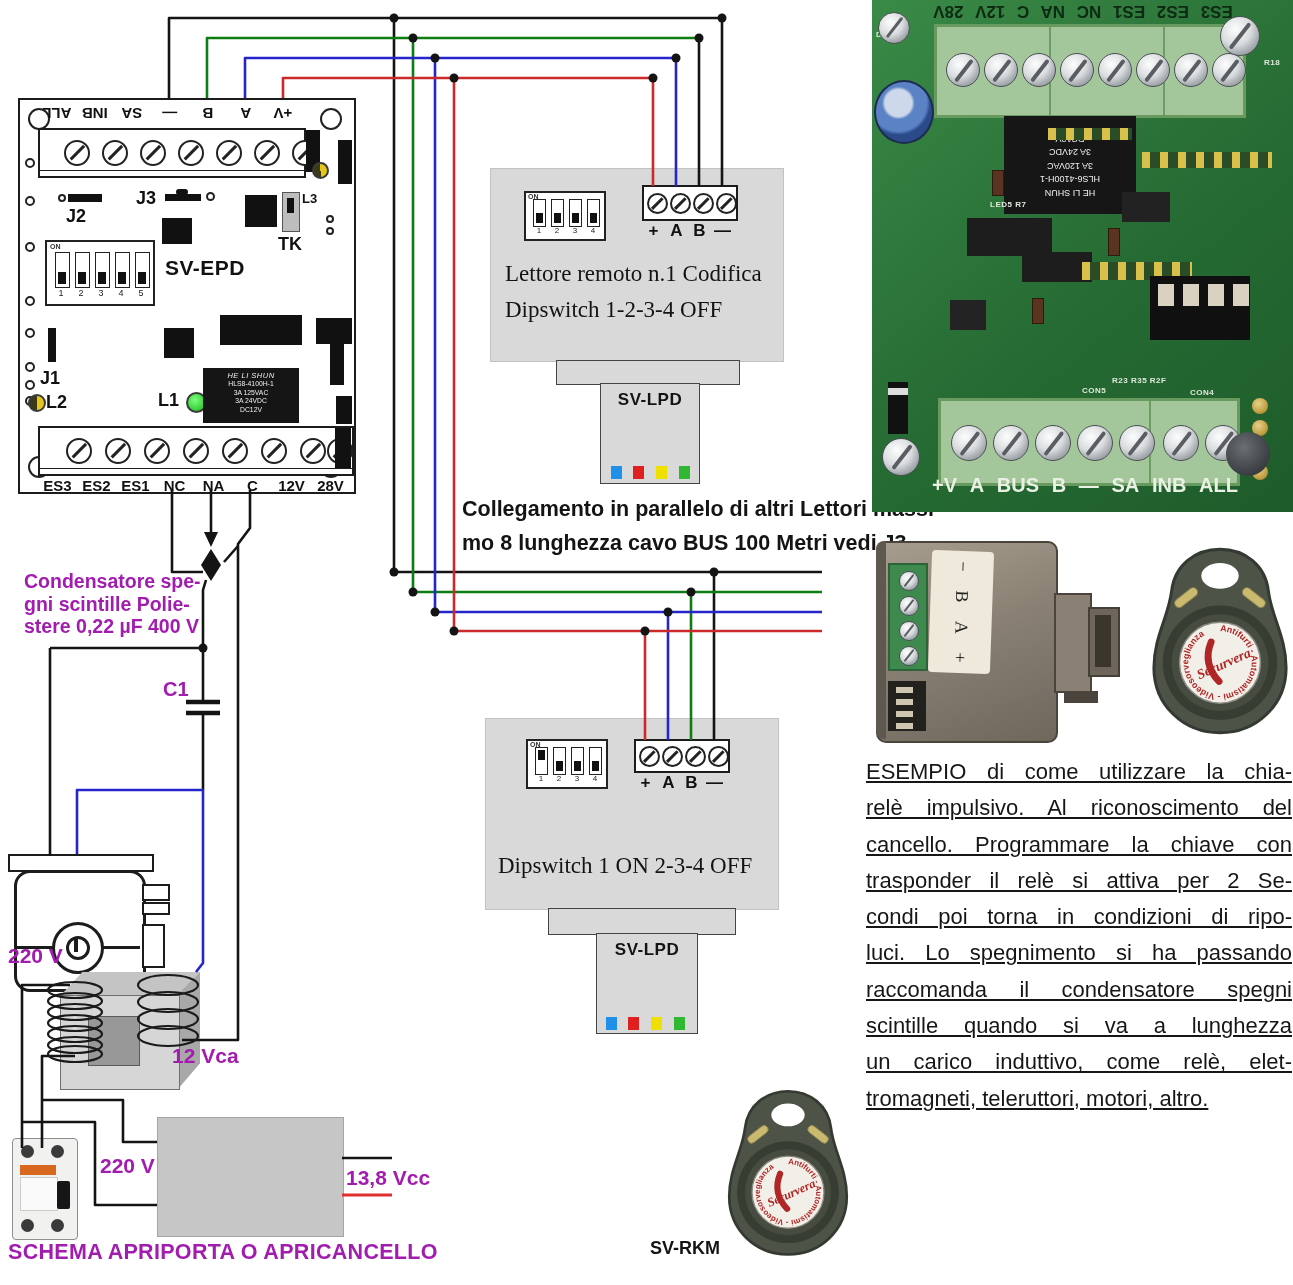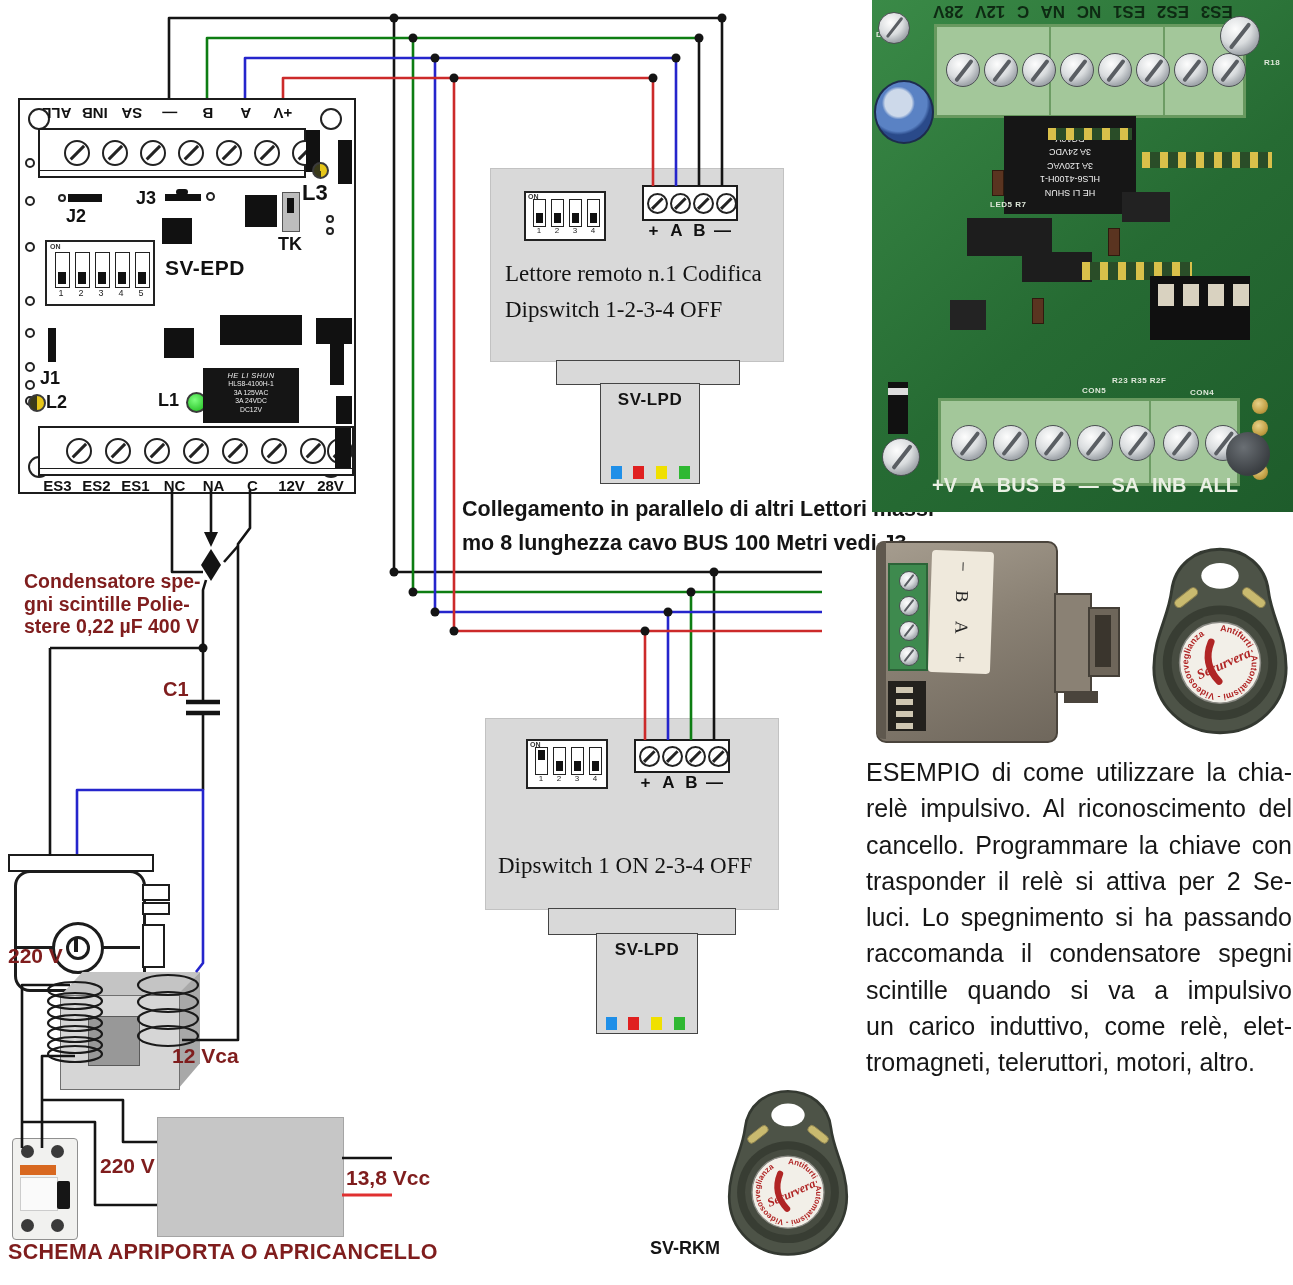--- a/index.html
+++ b/index.html
@@ -37,21 +37,21 @@
   .relay div:first-child{font-style:italic;font-size:7.5px;letter-spacing:.5px;}
   .relay div{font-size:6.8px;}
   
   .readerbox{position:absolute;background:#d9d9d9;border:1px solid #c2c2c2;}
   .serif{font-family:"Liberation Serif",serif;}
   .graybar{position:absolute;background:#d9d9d9;border:1.5px solid #444;}
   .lpd{position:absolute;background:#d9d9d9;border:1.5px solid #444;text-align:center;}
   .lpd .name{font-weight:bold;font-size:17px;margin-top:6px;letter-spacing:.5px;}
   .pad{position:absolute;width:11px;height:13px;}
   
-  .bluetxt{position:absolute;color:#7f1d1d;font-weight:bold;}
+  .bluetxt{position:absolute;color:#a21caf;font-weight:bold;}
   
   .psu{position:absolute;left:157px;top:1117px;width:185px;height:118px;background:#c6c6c6;border:1px solid #a5a5a5;}
   .lockplate{position:absolute;left:8px;top:854px;width:142px;height:14px;background:#fff;border:2.5px solid #1c1c1c;}
   .lockbody{position:absolute;left:14px;top:870px;width:126px;height:116px;background:#fff;border:3px solid #1c1c1c;border-radius:16px;}
   .lockline{position:absolute;height:3px;background:#1c1c1c;top:946px;}
   .tab{position:absolute;background:#fff;border:2.5px solid #1c1c1c;}
   .tfront{position:absolute;left:60px;top:995px;width:118px;height:93px;background:#d6d6d6;border:1px solid #6f6f6f;}
   .ttop{position:absolute;left:60px;top:972px;width:140px;height:24px;background:#c4c4c4;
         clip-path:polygon(0 100%,16% 0,100% 0,84% 100%);}
   .tright{position:absolute;left:178px;top:972px;width:22px;height:117px;background:#a8a8a8;
@@ -66,21 +66,21 @@
   .silk{color:#eaf0e4;font-weight:bold;}
   .pcbref{position:absolute;color:#dfe8da;font-size:8px;font-weight:bold;letter-spacing:.5px;}
   .smdrow{position:absolute;background:repeating-linear-gradient(90deg,#d9c04a 0 8px,#2a4d28 8px 18px);}
   .melf{position:absolute;background:#5a3420;border:1px solid #2f1a0e;}
   .goldpad{position:absolute;border-radius:50%;background:radial-gradient(circle at 40% 35%,#e8d188,#c2a045 60%,#8a6f26);}
   .hexnut{position:absolute;border-radius:50%;background:radial-gradient(circle at 40% 35%,#6a6f74,#3a3e42 70%);}
   
   .modbody{position:absolute;background:linear-gradient(160deg,#a69d8f,#8a8174 45%,#6f675c);border:2px solid #4a443c;border-radius:10px;}
   
   .para{position:absolute;left:866px;top:754px;width:426px;}
-  .pline{font-size:25px;line-height:36.3px;color:#161616;text-align:justify;text-align-last:justify;white-space:normal;}
+  .pline{font-size:22px;line-height:36.3px;color:#161616;text-align:justify;text-align-last:justify;white-space:normal;text-decoration:underline;}
   .pline:last-child{text-align-last:left;}
   .wires{position:absolute;left:0;top:0;pointer-events:none;}
 </style>
 </head>
 <body>
 
 <svg width="0" height="0" style="position:absolute">
   <defs>
     <g id="fob">
       <path d="M75,6 C100,6 121,22 124,48 C127,74 142,95 142,126 C142,164 112,192 75,192 C38,192 8,164 8,126 C8,95 23,74 26,48 C29,22 50,6 75,6 Z" fill="#4d5347" stroke="#343931" stroke-width="3"></path>
@@ -123,21 +123,21 @@
       <div class="tscrew" style="left:62px;top:10px;width:22px;height:22px"></div>
       <div class="tscrew" style="left:100px;top:10px;width:22px;height:22px"></div>
       <div class="tscrew" style="left:138px;top:10px;width:22px;height:22px"></div>
       <div class="tscrew" style="left:176px;top:10px;width:22px;height:22px"></div>
       <div class="tscrew" style="left:214px;top:10px;width:22px;height:22px"></div>
       <div class="tscrew" style="left:252px;top:10px;width:22px;height:22px"></div>
     </div>
     <div class="chip" style="left:286px;top:30px;width:14px;height:42px"></div>
     <div class="chip" style="left:318px;top:40px;width:14px;height:44px"></div>
     <div class="led" style="left:292px;top:62px;width:13px;height:13px;background:conic-gradient(#e6c619 0 50%,#3a3a1a 50%)"></div>
-    <div class="blabel" style="left:282px;top:80px;font-size:22px">L3</div>
+    <div class="blabel" style="left:282px;top:91px;font-size:13px">L3</div>
 
     <div class="via" style="left:38px;top:94px;width:4px;height:4px"></div>
     <div class="chip" style="left:48px;top:94px;width:34px;height:8px"></div>
     <div class="blabel" style="left:46px;top:106px;font-size:18px">J2</div>
 
     <div class="blabel" style="left:116px;top:88px;font-size:18px">J3</div>
     <div class="chip" style="left:145px;top:94px;width:36px;height:7px"></div>
     <div class="chip" style="left:156px;top:89px;width:12px;height:6px;border-radius:4px"></div>
     <div class="via" style="left:186px;top:92px;width:5px;height:5px"></div>
 
@@ -479,23 +479,24 @@
   <svg class="abs" style="left:722px;top:1086px" width="132" height="172" viewBox="0 0 150 196">
       <use href="#fob"></use>
     </svg>
   <div class="abs" style="left:650px;top:1238px;font-size:18px;font-weight:bold">SV-RKM</div>
 
   <div class="para">
       <div class="pline">ESEMPIO di come utilizzare la chia-</div>
       <div class="pline">relè impulsivo. Al riconoscimento del</div>
       <div class="pline">cancello. Programmare la chiave con</div>
       <div class="pline">trasponder il relè si attiva per 2 Se-</div>
+      <div class="pline">condi poi torna in condizioni di ripo-</div>
       <div class="pline">luci. Lo spegnimento si ha passando</div>
       <div class="pline">raccomanda il condensatore spegni</div>
-      <div class="pline">scintille quando si va a impulsivo</div>
+      <div class="pline">scintille quando si va a lunghezza</div>
       <div class="pline">un carico induttivo, come relè, elet-</div>
       <div class="pline">tromagneti, teleruttori, motori, altro.</div>
     </div>
 
   <svg class="wires" width="1293" height="1285" viewBox="0 0 1293 1285">
     <g fill="none" stroke-width="2.6" stroke-linejoin="round">
 
       <polyline stroke="#141414" points="169,98 169,18 722,18 722,186"></polyline>
       <polyline stroke="#141414" points="394,18 394,572 822,572"></polyline>
       <polyline stroke="#141414" points="714,572 714,740"></polyline>

